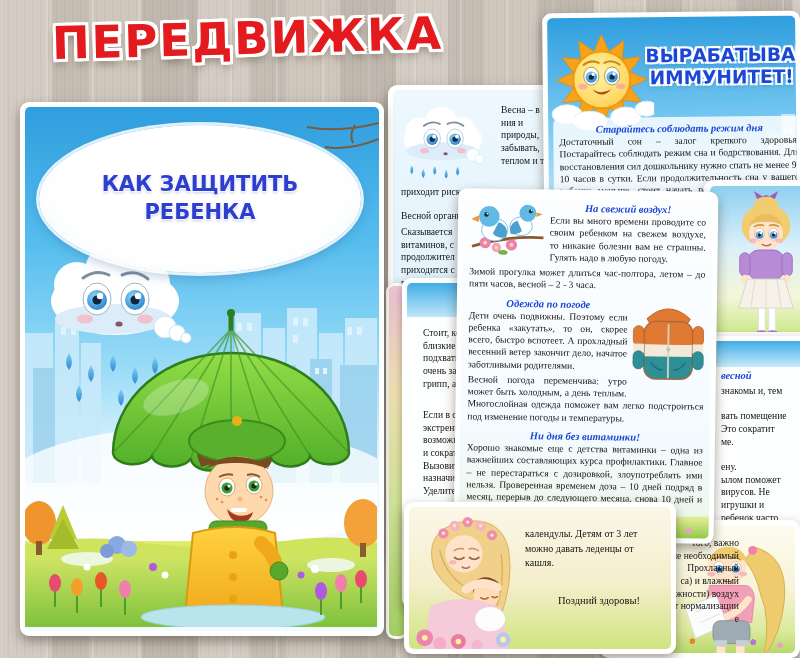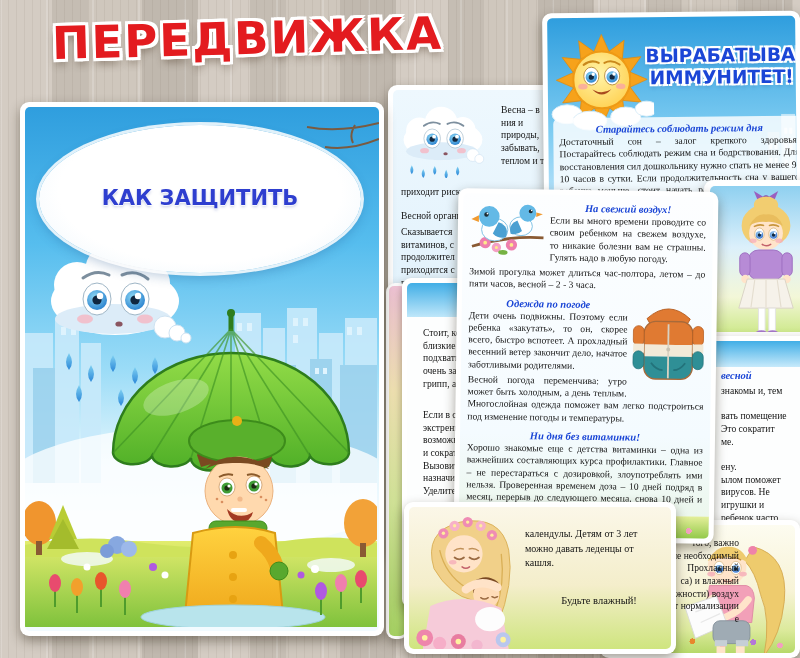--- a/index.html
+++ b/index.html
@@ -476,32 +476,33 @@
           <circle cx="70" cy="146" r="6" fill="#f3b7cf"></circle>
           <circle cx="98" cy="140" r="8" fill="#b9c7ee"></circle>
           <circle cx="14" cy="138" r="3" fill="#fff2a0"></circle>
           <circle cx="50" cy="142" r="3" fill="#fff2a0"></circle>
           <circle cx="98" cy="140" r="3" fill="#fff2a0"></circle>
         </g>
     </svg>
     <div id="cal-text">календулы. Детям от 3 лет
 можно давать леденцы от
 кашля.</div>
-    <div id="cal-farewell">Будьте влажный!</div>
+    <div id="cal-farewell">Поздний здоровы!</div>
   </div>
 </div>
 
 <div id="cover" class="page">
   <div class="page-inner">
     <svg id="cover-branches" width="120" height="60" viewBox="0 0 120 60">
       <path d="M120 14 q-40 10 -72 4 M120 30 q-30 12 -54 8 M96 16 q-6 10 -2 18" stroke="#7a5a40" stroke-width="2" fill="none"></path>
     </svg>
     <div id="cover-oval">
       <div id="cover-title">
         <div>КАК ЗАЩИТИТЬ</div>
+        <div>РЕБЕНКА</div>
       </div>
     </div>
     <svg id="cover-scene" width="352" height="404" viewBox="0 0 352 404">
       <defs>
         <radialGradient id="irisA" cx=".4" cy=".35" r=".8">
             <stop offset="0" stop-color="#8fd9f5"></stop>
             <stop offset="1" stop-color="#1a74c8"></stop>
           </radialGradient>
         <linearGradient id="dropA" x1="0" y1="0" x2="0" y2="1">
             <stop offset="0" stop-color="#7fd0f2"></stop>

